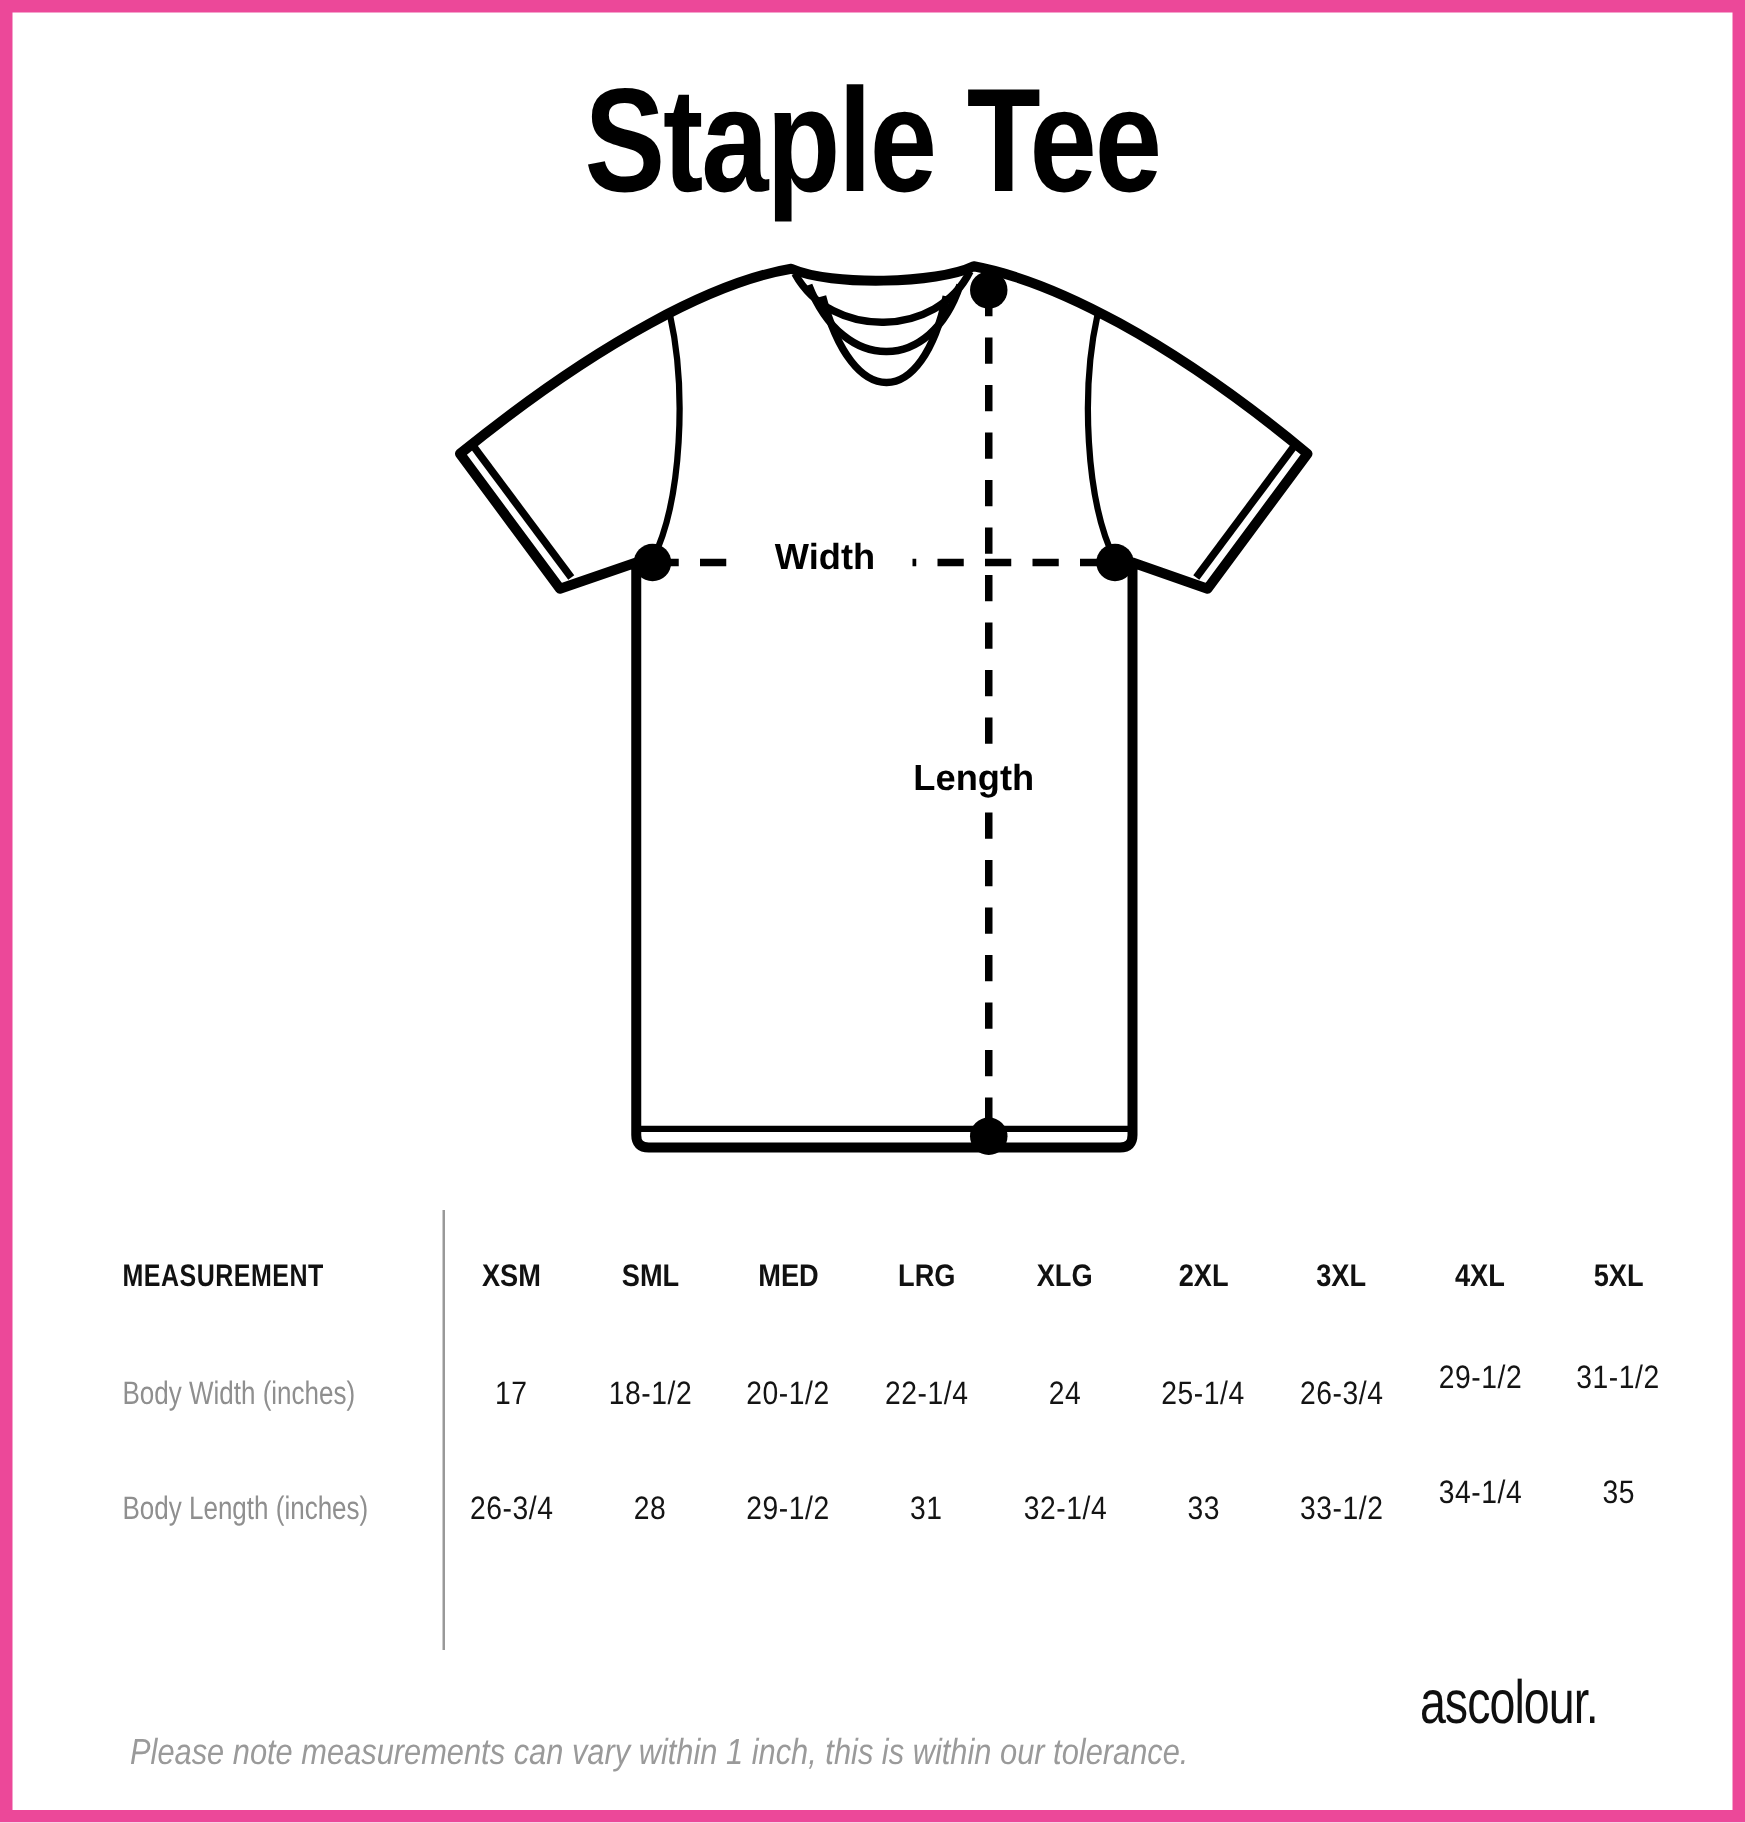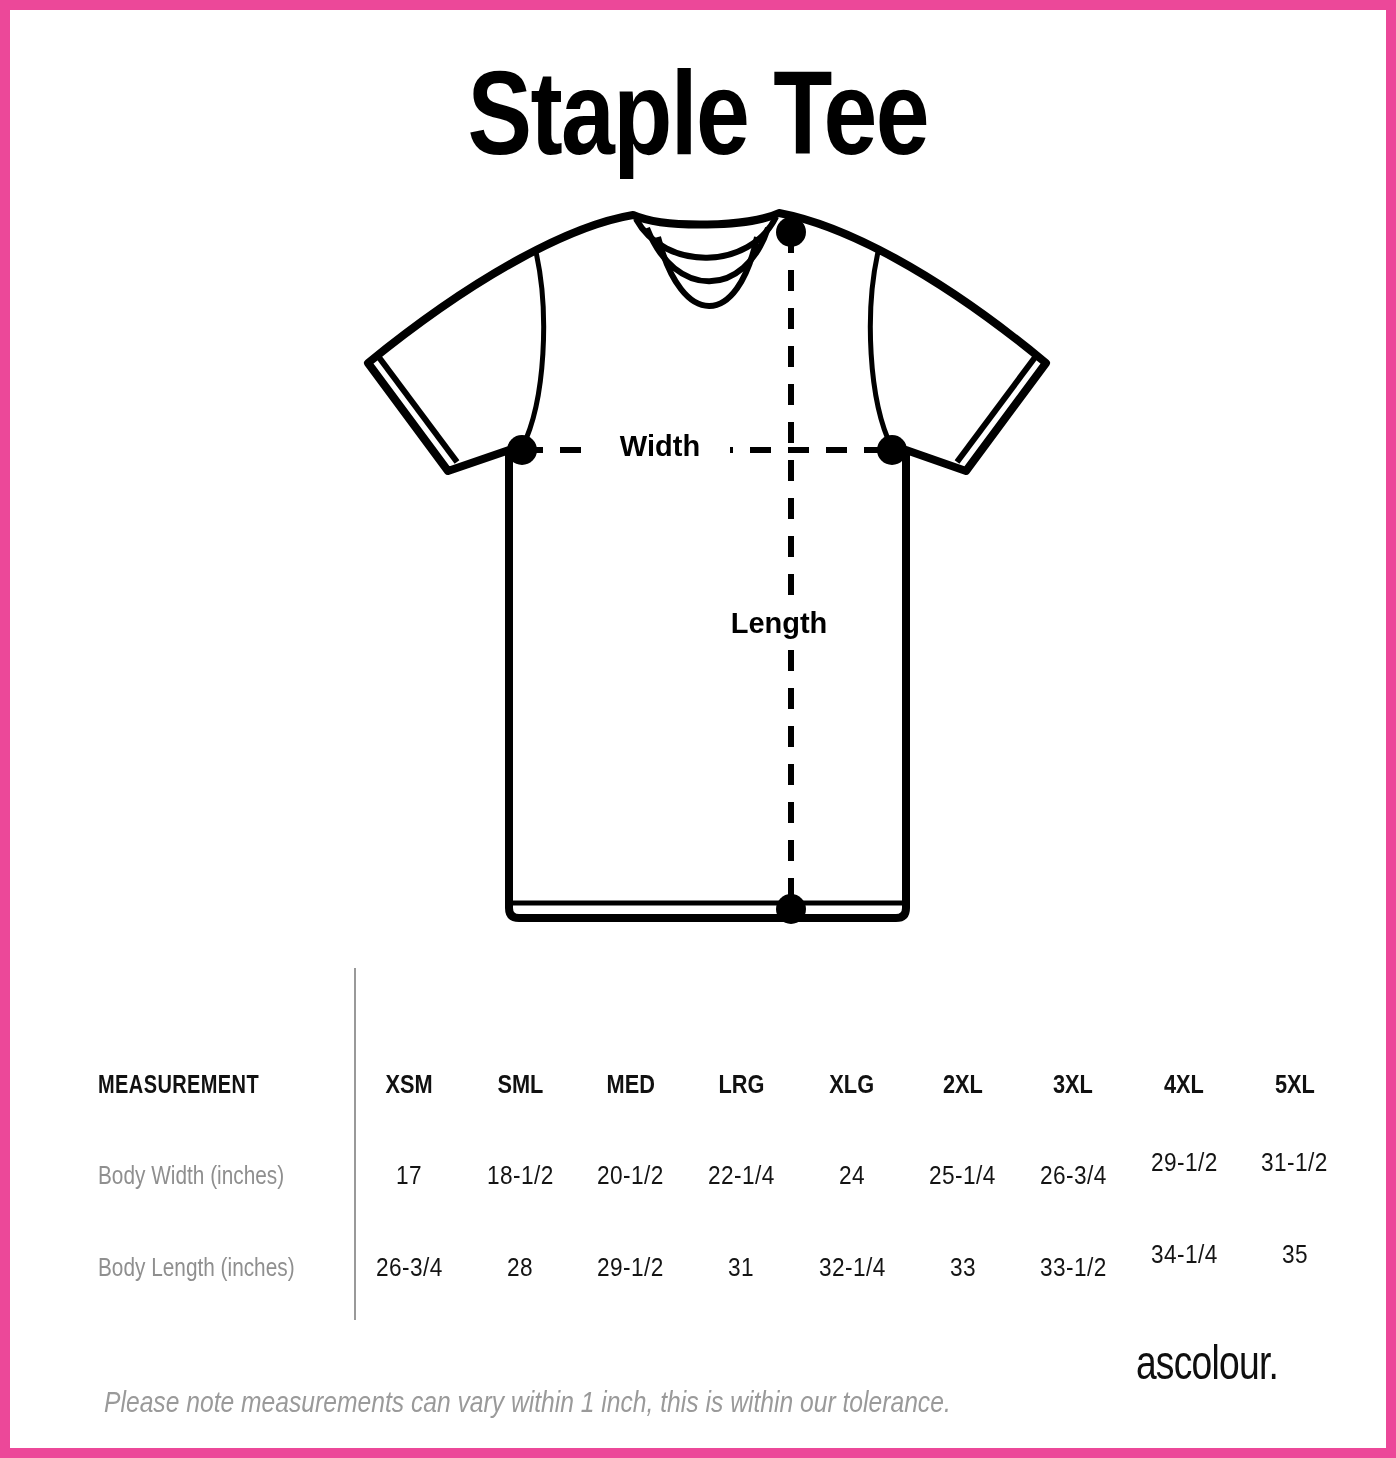--- a/index.html
+++ b/index.html
@@ -16,21 +16,21 @@
   .title .cx { display:inline-block; transform:scaleX(0.82); transform-origin:center; }
   svg.shirt { position:absolute; left:0; top:0; width:1396px; height:1458px; }
   .meas-label {
     position:absolute; background:#fff; text-align:center;
     font-weight:700; font-size:29px; line-height:30px; color:#000;
   }
   .width-label  { left:580px; top:421px; width:140px; }
   .length-label { left:691px; top:598px; width:156px; }
 
   .size-table { position:absolute; left:60px; top:997px; width:1280px; }
-  .t-row { display:flex; align-items:flex-end; height:92px;text-decoration:underline; }
+  .t-row { display:flex; align-items:flex-start; height:92px;text-decoration:underline; }
   .t-row .lbl { width:284px; box-sizing:border-box; padding-left:28px; text-align:left; }
   .t-row .cell { flex:1; text-align:center; }
   .hdr-text { font-weight:700; font-size:25px; color:#111; }
   .lbl-text { font-size:26px; color:#8f8f8f; }
   .val-text { font-size:26px; color:#141414; letter-spacing:0.5px; }
   .cond   { display:inline-block; transform:scaleX(0.87); transform-origin:center; white-space:nowrap; }
   .cond-l { display:inline-block; transform:scaleX(0.80); transform-origin:left center; white-space:nowrap; }
   .t-row.values > .cell:nth-child(9),
   .t-row.values > .cell:nth-child(10) { transform:translateY(-13px); }
 

